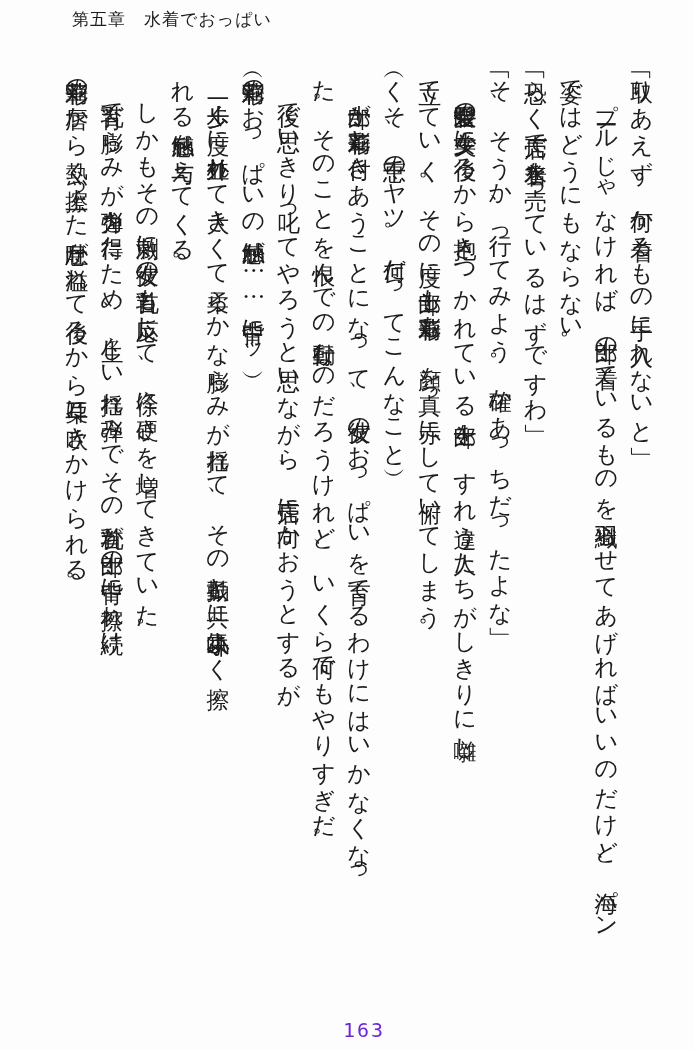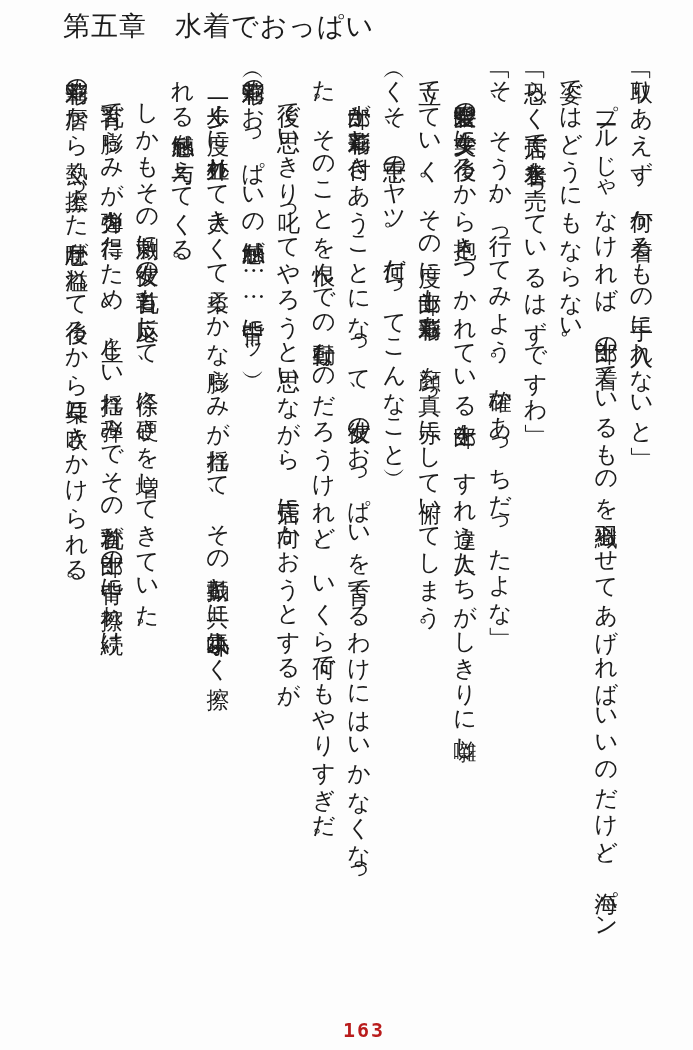--- a/index.html
+++ b/index.html
@@ -11,22 +11,22 @@
     width: 693px;
     height: 1050px;
     background: #fdfdfd;
     overflow: hidden;
     font-family: "DejaVu Serif", "Liberation Serif", serif;
     color: #1c1c1c;
   }
   .chapter-header {
     position: absolute;
     top: 8px;
-    left: 63px;
-    font-size: 27px;
+    left: 72px;
+    font-size: 17px;
     letter-spacing: 1px;
     white-space: nowrap;
     color: #1c1c1c;
   }
   .page-body {
     position: absolute;
     top: 64px;
     right: 34px;
     height: 948px;
     writing-mode: vertical-rl;
@@ -42,23 +42,22 @@
   }
   .page-body p.indent {
     text-indent: 1em;
   }
   .page-number {
     position: absolute;
     top: 1018px;
     left: 343px;
     font-size: 20px;
     letter-spacing: 2px;
-    color: #b91c1c;
+    color: #6d28d9;
     font-family: "DejaVu Sans Mono", "Liberation Mono", monospace;
-    font-weight: bold;
   }
 </style>
 </head>
 <body>
 
 <div class="page">
   <div class="chapter-header">第五章　水着でおっぱい</div>
 
   <div class="page-body">
       <p>「取りあえず、何か着るもの手に入れないと」</p>

